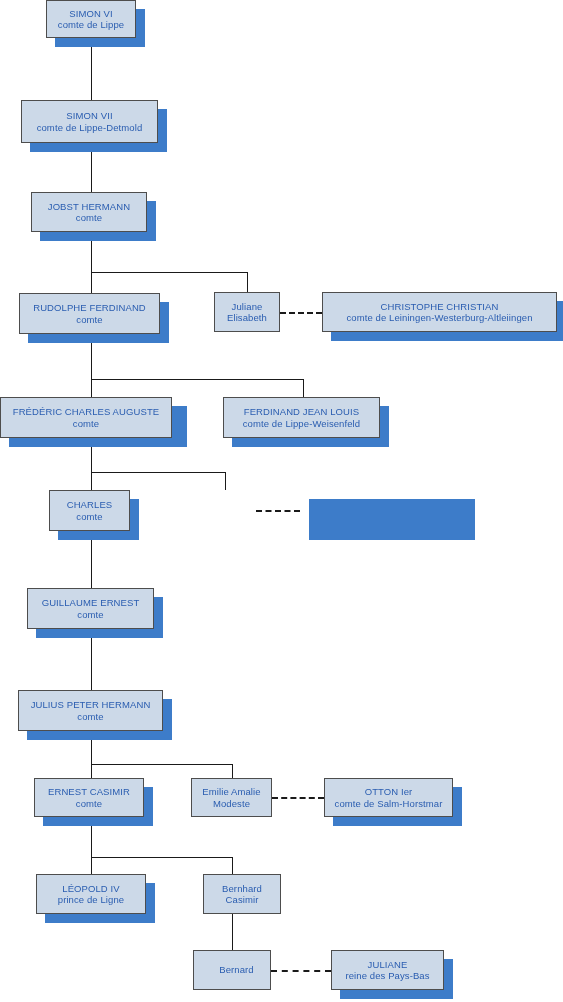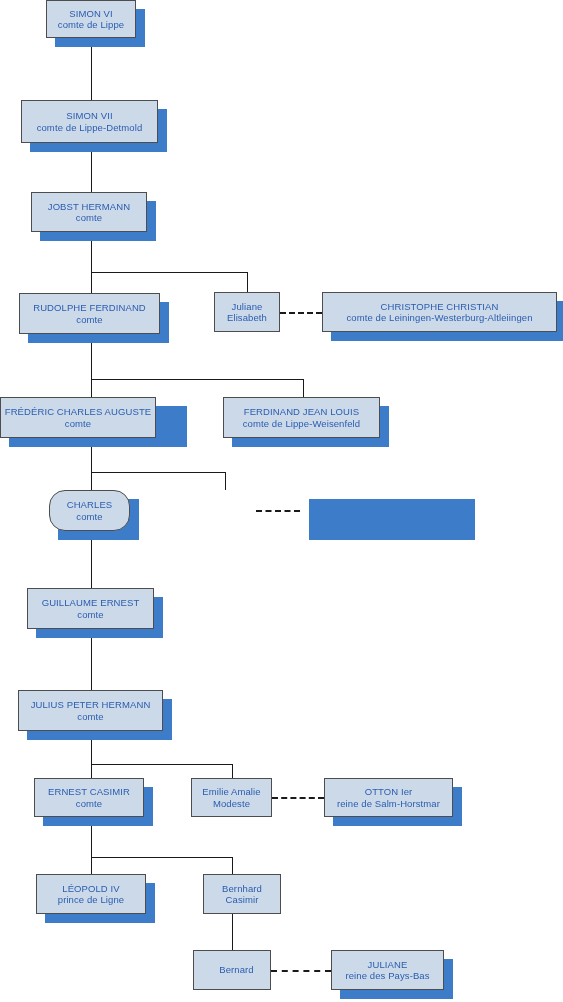--- a/index.html
+++ b/index.html
@@ -118,31 +118,31 @@
     <div class="node" style="left: 214px; top: 292px; width: 66px; height: 40px;">
       <div class="nm">Juliane</div>
       <div class="ti">Elisabeth</div>
     </div>
     <div class="shadow" style="left: 331px; top: 301px; width: 235px; height: 40px;"></div>
     <div class="node" style="left: 322px; top: 292px; width: 235px; height: 40px;">
       <div class="nm">CHRISTOPHE CHRISTIAN</div>
       <div class="ti">comte de Leiningen-Westerburg-Altleiingen</div>
     </div>
     <div class="shadow" style="left: 9px; top: 406px; width: 178px; height: 41px;"></div>
-    <div class="node" style="left: 0px; top: 397px; width: 156px; height: 41px;">
+    <div class="node" style="left: 0px; top: 397px; width: 172px; height: 41px;">
       <div class="nm">FRÉDÉRIC CHARLES AUGUSTE</div>
       <div class="ti">comte</div>
     </div>
     <div class="shadow" style="left: 232px; top: 406px; width: 157px; height: 41px;"></div>
     <div class="node" style="left: 223px; top: 397px; width: 157px; height: 41px;">
       <div class="nm">FERDINAND JEAN LOUIS</div>
       <div class="ti">comte de Lippe-Weisenfeld</div>
     </div>
     <div class="shadow" style="left: 58px; top: 499px; width: 81px; height: 41px;"></div>
-    <div class="node" style="left: 49px; top: 490px; width: 81px; height: 41px; border-radius: 16px;">
+    <div class="node" style="left: 49px; top: 490px; width: 81px; height: 41px;">
       <div class="nm">CHARLES</div>
       <div class="ti">comte</div>
     </div>
     <div class="shadow" style="left: 309px; top: 499px; width: 166px; height: 41px;"></div>
     <div class="shadow" style="left: 36px; top: 597px; width: 127px; height: 41px;"></div>
     <div class="node" style="left: 27px; top: 588px; width: 127px; height: 41px;">
       <div class="nm">GUILLAUME ERNEST</div>
       <div class="ti">comte</div>
     </div>
     <div class="shadow" style="left: 27px; top: 699px; width: 145px; height: 41px;"></div>
@@ -155,21 +155,21 @@
       <div class="nm">ERNEST CASIMIR</div>
       <div class="ti">comte</div>
     </div>
     <div class="node" style="left: 191px; top: 778px; width: 81px; height: 39px;">
       <div class="nm">Emilie Amalie</div>
       <div class="ti">Modeste</div>
     </div>
     <div class="shadow" style="left: 333px; top: 787px; width: 129px; height: 39px;"></div>
     <div class="node" style="left: 324px; top: 778px; width: 129px; height: 39px;">
       <div class="nm">OTTON Ier</div>
-      <div class="ti">reine de Salm-Horstmar</div>
+      <div class="ti">comte de Salm-Horstmar</div>
     </div>
     <div class="shadow" style="left: 45px; top: 883px; width: 110px; height: 40px;"></div>
     <div class="node" style="left: 36px; top: 874px; width: 110px; height: 40px;">
       <div class="nm">LÉOPOLD IV</div>
       <div class="ti">prince de Ligne</div>
     </div>
     <div class="node" style="left: 203px; top: 874px; width: 78px; height: 40px;">
       <div class="nm">Bernhard</div>
       <div class="ti">Casimir</div>
     </div>

